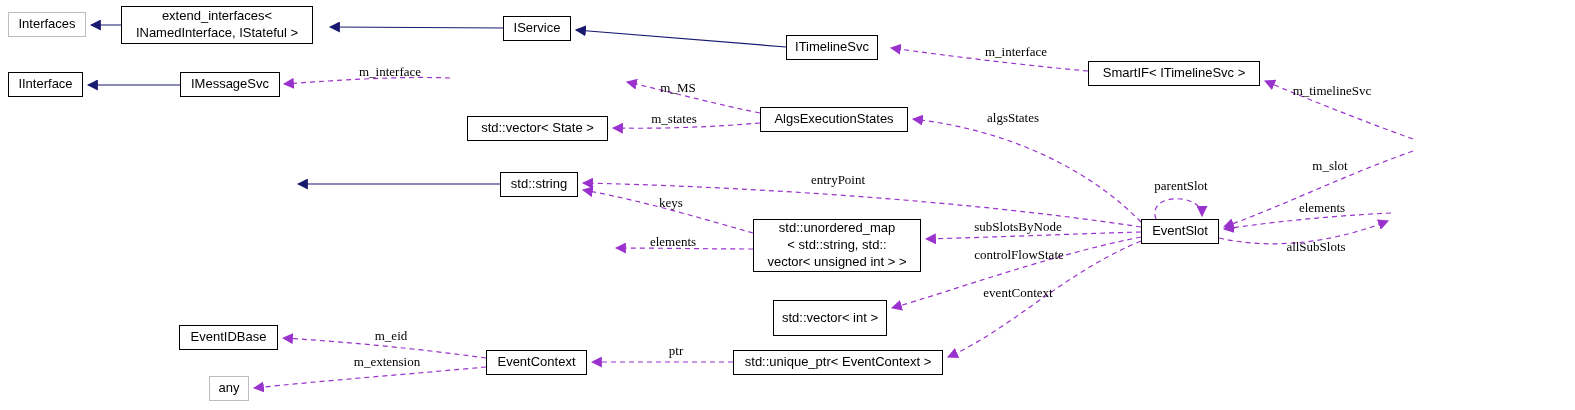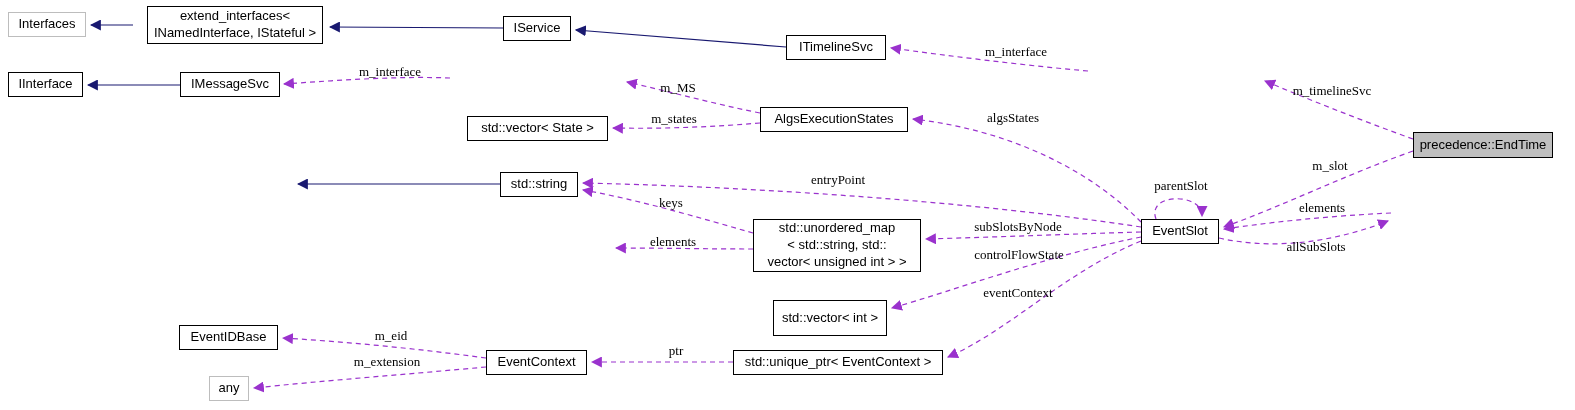--- a/index.html
+++ b/index.html
@@ -59,25 +59,25 @@
       <path d="M1413,151 C1345,175 1285,205 1224,227" marker-end="url(#ah-use)"></path>
       <path d="M1391,213 C1330,216 1280,221 1224,229" marker-end="url(#ah-use)"></path>
       <path d="M1219,238 C1272,250 1332,243 1388,221" marker-end="url(#ah-use)"></path>
       <path d="M733,362 L592,362" marker-end="url(#ah-use)"></path>
       <path d="M486,358 C420,349 350,342 283,338" marker-end="url(#ah-use)"></path>
       <path d="M486,367 C410,374 320,381 254,388" marker-end="url(#ah-use)"></path>
     </g>
   </svg>
 
   <div class="node ext" style="left:8px;top:12px;width:78px;height:25px">Interfaces</div>
-  <div class="node" style="left:147px;top:6px;width:176px;height:38px">extend_interfaces&lt;
+  <div class="node" style="left:121px;top:6px;width:192px;height:38px">extend_interfaces&lt;
 INamedInterface, IStateful &gt;</div>
   <div class="node" style="left:503px;top:16px;width:68px;height:25px">IService</div>
-  <div class="node" style="left:786px;top:35px;width:100px;height:25px">ITimelineSvc</div>
-  <div class="node main" style="left:1413px;top:132px;width:140px;height:26px">precedence::EndTime</div>
+  <div class="node" style="left:786px;top:35px;width:92px;height:25px">ITimelineSvc</div>
+  <div class="node" style="left:1088px;top:61px;width:172px;height:25px">SmartIF&lt; ITimelineSvc &gt;</div>
   <div class="node" style="left:8px;top:72px;width:75px;height:25px">IInterface</div>
   <div class="node" style="left:180px;top:72px;width:100px;height:25px">IMessageSvc</div>
   <div class="node" style="left:760px;top:107px;width:148px;height:25px">AlgsExecutionStates</div>
   <div class="node" style="left:467px;top:116px;width:141px;height:25px">std::vector&lt; State &gt;</div>
   <div class="node" style="left:500px;top:172px;width:78px;height:25px">std::string</div>
   <div class="node" style="left:753px;top:219px;width:168px;height:53px">std::unordered_map
 &lt; std::string, std::
 vector&lt; unsigned int &gt; &gt;</div>
   <div class="node" style="left:1141px;top:219px;width:78px;height:25px">EventSlot</div>
   <div class="node" style="left:773px;top:300px;width:114px;height:36px">std::vector&lt; int &gt;</div>

